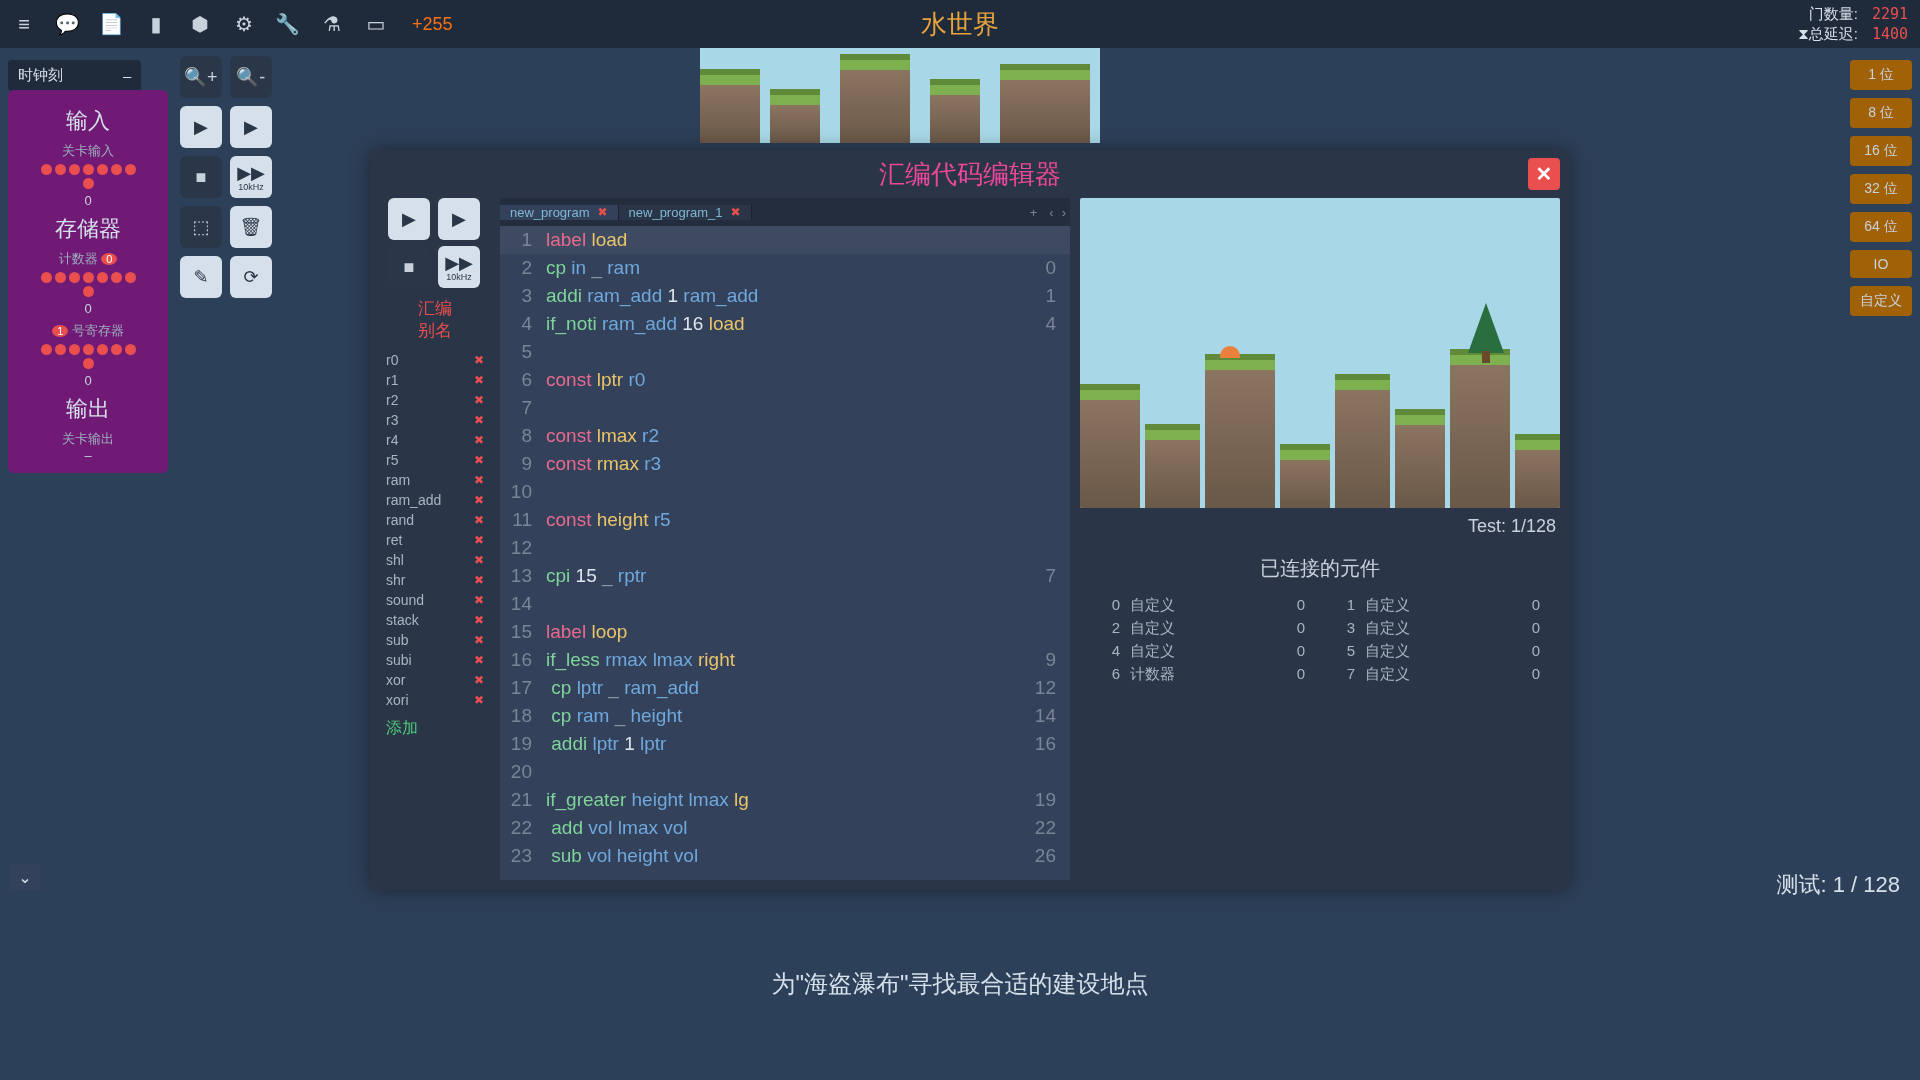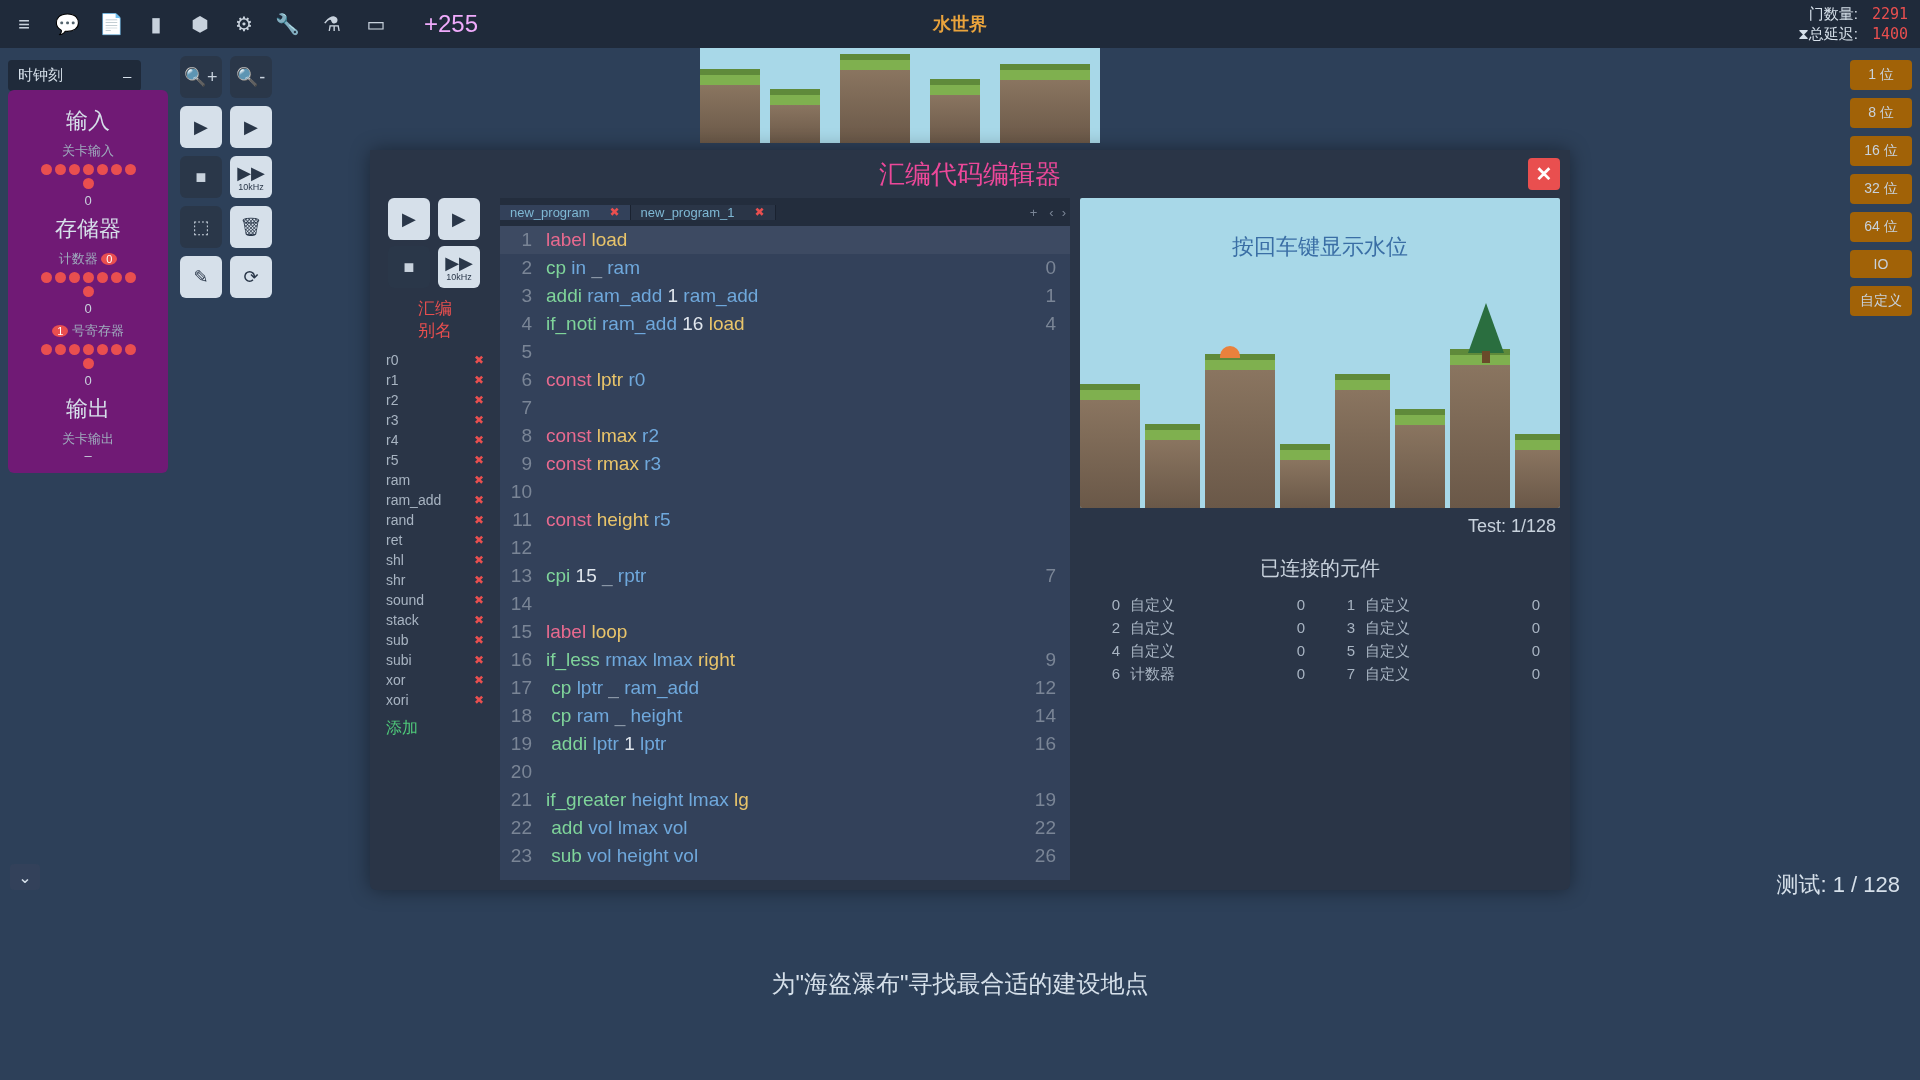--- a/index.html
+++ b/index.html
@@ -1,21 +1,21 @@
 <!DOCTYPE html>
 <html><head>
 <meta charset="utf-8">
 <style>
 *{box-sizing:border-box;margin:0;padding:0;font-family:"Microsoft YaHei",Arial,sans-serif}
 body{width:1920px;height:1080px;background:#2d4059;color:#d6e0ea;overflow:hidden;position:relative}
 .topbar{height:48px;background:#1f2a3a;display:flex;align-items:center;padding:0 12px;position:relative}
 .topbar .icons{display:flex;gap:20px;align-items:center}
 .topbar .ticon{width:24px;height:24px;color:#c8d2dd;display:flex;align-items:center;justify-content:center;cursor:pointer;font-size:20px}
-.topbar .plus{color:#f0abfc;font-size:24px;margin-left:16px}
-.topbar .title{position:absolute;left:50%;transform:translateX(-50%);color:#e9a33c;font-size:18px;font-weight:700}
+.topbar .plus{color:#f97316;font-size:18px;margin-left:4px}
+.topbar .title{position:absolute;left:50%;transform:translateX(-50%);color:#e9a33c;font-size:26px;font-weight:400}
 .topbar .stats{margin-left:auto;text-align:right;font-size:15px;line-height:20px}
 .topbar .stats .row{display:flex;justify-content:flex-end;}
 .topbar .stats .val{color:#e94f4f;font-family:monospace;min-width:50px;text-align:right}
 .clock{position:absolute;top:60px;left:8px;background:#1f2a3a;padding:6px 10px;border-radius:4px;font-size:15px;display:flex;align-items:center;gap:60px}
 .leftpanel{position:absolute;top:90px;left:8px;width:160px;background:#701a75;border-radius:6px;padding:10px 8px;text-align:center}
 .leftpanel .sec-title{font-size:22px;margin:6px 0}
 .leftpanel .sub{font-size:13px;color:#9fadbe;margin-top:6px}
 .leftpanel .dots{display:flex;justify-content:center;gap:3px;margin:4px 0;flex-wrap:wrap;width:100px;margin-left:auto;margin-right:auto}
 .leftpanel .dot{width:11px;height:11px;border-radius:50%;background:#e94f4f}
 .leftpanel .val{font-size:13px;color:#c8d2dd}
@@ -30,21 +30,21 @@
 .modal-body{flex:1;display:flex;gap:10px;padding:0 10px 10px 10px;overflow:hidden}
 .asm-left{width:110px;display:flex;flex-direction:column;align-items:center}
 .asm-ctrl{display:grid;grid-template-columns:44px 44px;gap:6px;margin-bottom:10px}
 .asm-left .hdr{color:#e94f4f;font-size:17px;text-align:center;line-height:22px;margin-bottom:8px}
 .alias-list{width:100%;font-family:monospace;font-size:14px}
 .alias-row{display:flex;justify-content:space-between;align-items:center;padding:2px 6px;color:#a8b4c2}
 .alias-row .x{color:#e94f4f;font-size:12px;cursor:pointer}
 .add-link{color:#4fc97a;font-size:16px;margin-top:8px;cursor:pointer;align-self:flex-start;padding-left:6px}
 .code-area{flex:1;display:flex;flex-direction:column;min-width:0}
 .tabs{height:28px;display:flex;align-items:center;background:#232d3d;font-family:monospace;font-size:13px}
-.tab{padding:0 10px;height:100%;display:flex;align-items:center;gap:20px;background:#2a3547;color:#7fb8d4;border-right:1px solid #1a2230}
+.tab{padding:0 10px;height:100%;display:flex;align-items:center;gap:8px;background:#2a3547;color:#7fb8d4;border-right:1px solid #1a2230}
 .tab.active{background:#33415a}
 .tab .tx{color:#e94f4f;cursor:pointer;font-size:12px}
 .tabs .spacer{flex:1}
 .tabs .plus{padding:0 8px;color:#7a8596;cursor:pointer}
 .tabs .nav{color:#7a8596;padding:0 4px;cursor:pointer}
 .code{flex:1;background:#33415a;font-family:"Consolas",monospace;font-size:19px;line-height:28px;overflow:hidden;position:relative}
 .codeline{display:flex;padding:0 8px}
 .codeline.hl{background:#3d4a62}
 .ln{width:38px;text-align:right;color:#7a8596;padding-right:14px;flex-shrink:0}
 .codetxt{flex:1;white-space:pre}
@@ -411,21 +411,20 @@
           <div class="codeline">
             <span class="ln">23</span>
             <span class="codetxt"><span class="kw-grn"> sub </span><span class="kw-blu">vol </span><span class="kw-blu">height </span><span class="kw-blu">vol</span></span>
             <span class="codeval">26</span>
           </div>
         </div>
     </div>
 
     <div class="preview-col">
       <div class="preview">
-        <div class="prompt">按回车键显示水位</div>
         <div class="ground">
           <div class="pillar" style="left:0;width:60px;height:120px"></div>
           <div class="pillar" style="left:65px;width:55px;height:80px"></div>
           <div class="pillar" style="left:125px;width:70px;height:150px"></div>
           <div class="pillar" style="left:200px;width:50px;height:60px"></div>
           <div class="pillar" style="left:255px;width:55px;height:130px"></div>
           <div class="pillar" style="left:315px;width:50px;height:95px"></div>
           <div class="pillar" style="left:370px;width:60px;height:155px"></div>
           <div class="pillar" style="left:435px;width:45px;height:70px"></div>
           <div class="tree" style="left:388px;bottom:155px"></div>

